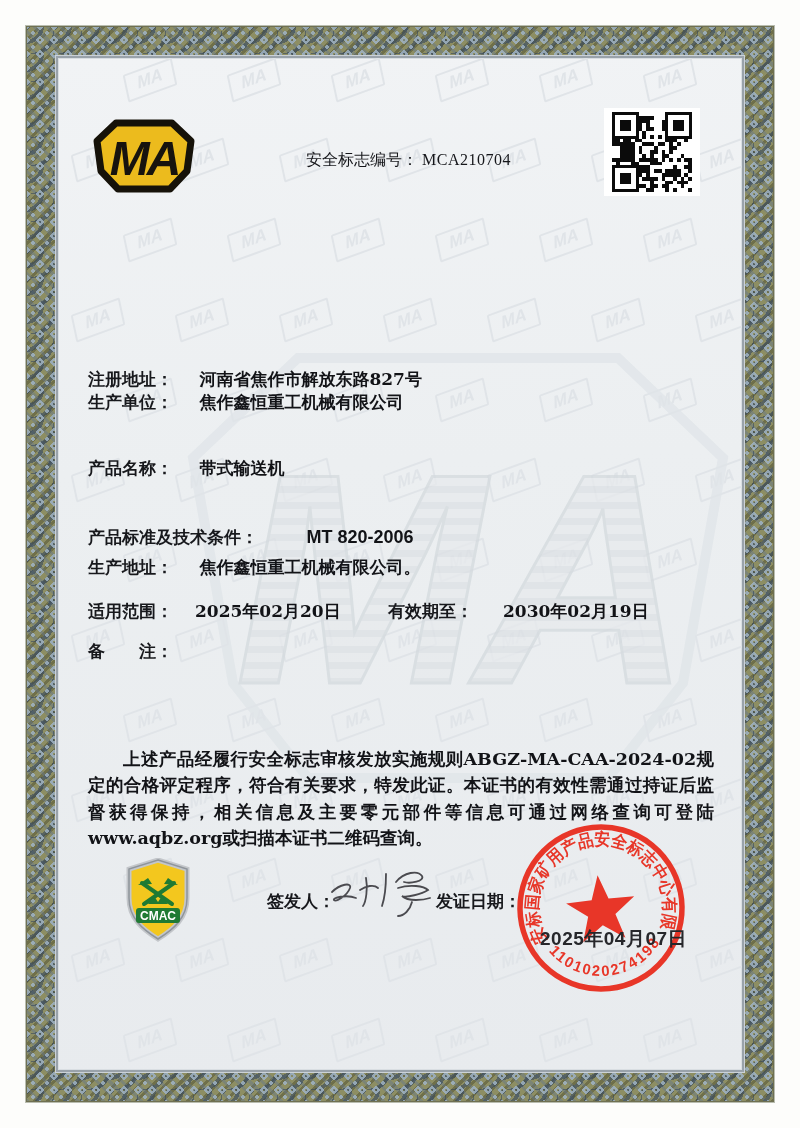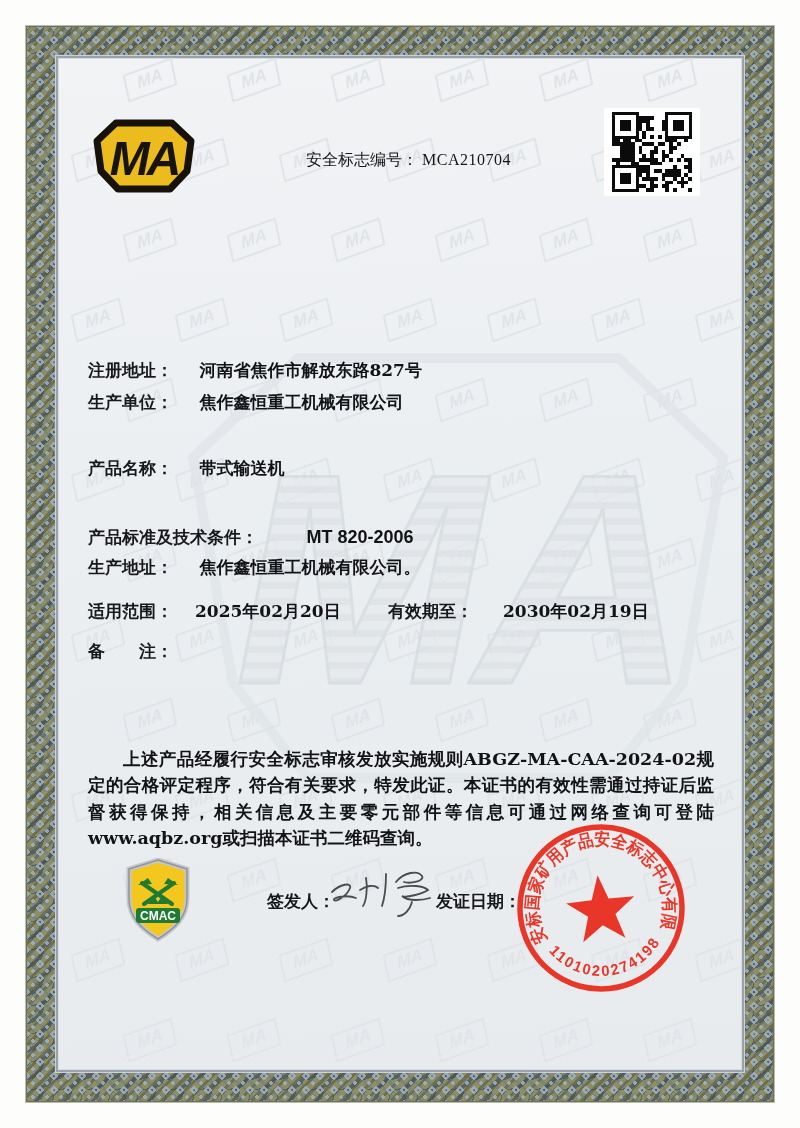--- a/index.html
+++ b/index.html
@@ -323,21 +323,21 @@
           <i style="left: 0px; top: 0px; width: 26.6667px; height: 26.6667px; background: transparent; border: 3.80952px solid rgb(11, 11, 11); box-sizing: border-box;"></i>
           <i style="left: 7.61905px; top: 7.61905px; width: 11.4286px; height: 11.4286px;"></i>
           <i style="left: 53.3333px; top: 0px; width: 26.6667px; height: 26.6667px; background: transparent; border: 3.80952px solid rgb(11, 11, 11); box-sizing: border-box;"></i>
           <i style="left: 60.9524px; top: 7.61905px; width: 11.4286px; height: 11.4286px;"></i>
           <i style="left: 0px; top: 53.3333px; width: 26.6667px; height: 26.6667px; background: transparent; border: 3.80952px solid rgb(11, 11, 11); box-sizing: border-box;"></i>
           <i style="left: 7.61905px; top: 60.9524px; width: 11.4286px; height: 11.4286px;"></i>
         </div>
     </div>
 
 
-    <div class="field-row" style="top:359px">
+    <div class="field-row" style="top:368px">
       <span class="flabel">注册地址：</span>
       <span class="fvalue">河南省焦作市解放东路827号</span>
     </div>
     <div class="field-row" style="top:391px">
       <span class="flabel">生产单位：</span>
       <span class="fvalue">焦作鑫恒重工机械有限公司</span>
     </div>
     <div class="field-row" style="top:457px">
       <span class="flabel">产品名称：</span>
       <span class="fvalue">带式输送机</span>
@@ -396,14 +396,15 @@
         <path id="sealBottom" d="M 37.3 131 A 68 68 0 0 0 152.7 131" fill="none"></path>
         <text font-family="Liberation Sans,sans-serif" font-weight="700" font-size="17" fill="#e8291a">
           <textPath href="#sealTop" startOffset="0" textLength="284" lengthAdjust="spacingAndGlyphs">安标国家矿用产品安全标志中心有限公司</textPath>
         </text>
         <polygon points="95,62 86.5,86.4 60.8,86.9 81.3,102.4 73.8,127.1 95,112.4 116.2,127.1 108.7,102.4 129.2,86.9 103.5,86.4" fill="#e8291a"></polygon>
         <text font-family="Liberation Sans,sans-serif" font-weight="700" font-size="15" fill="#e8291a" letter-spacing="2">
           <textPath href="#sealBottom" startOffset="2" textLength="132" lengthAdjust="spacingAndGlyphs">1101020274198</textPath>
         </text>
       </g>
     </svg>
+    <div class="seal-date">2025年04月07日</div>
   </div>
 </div>
 
 </body></html>

